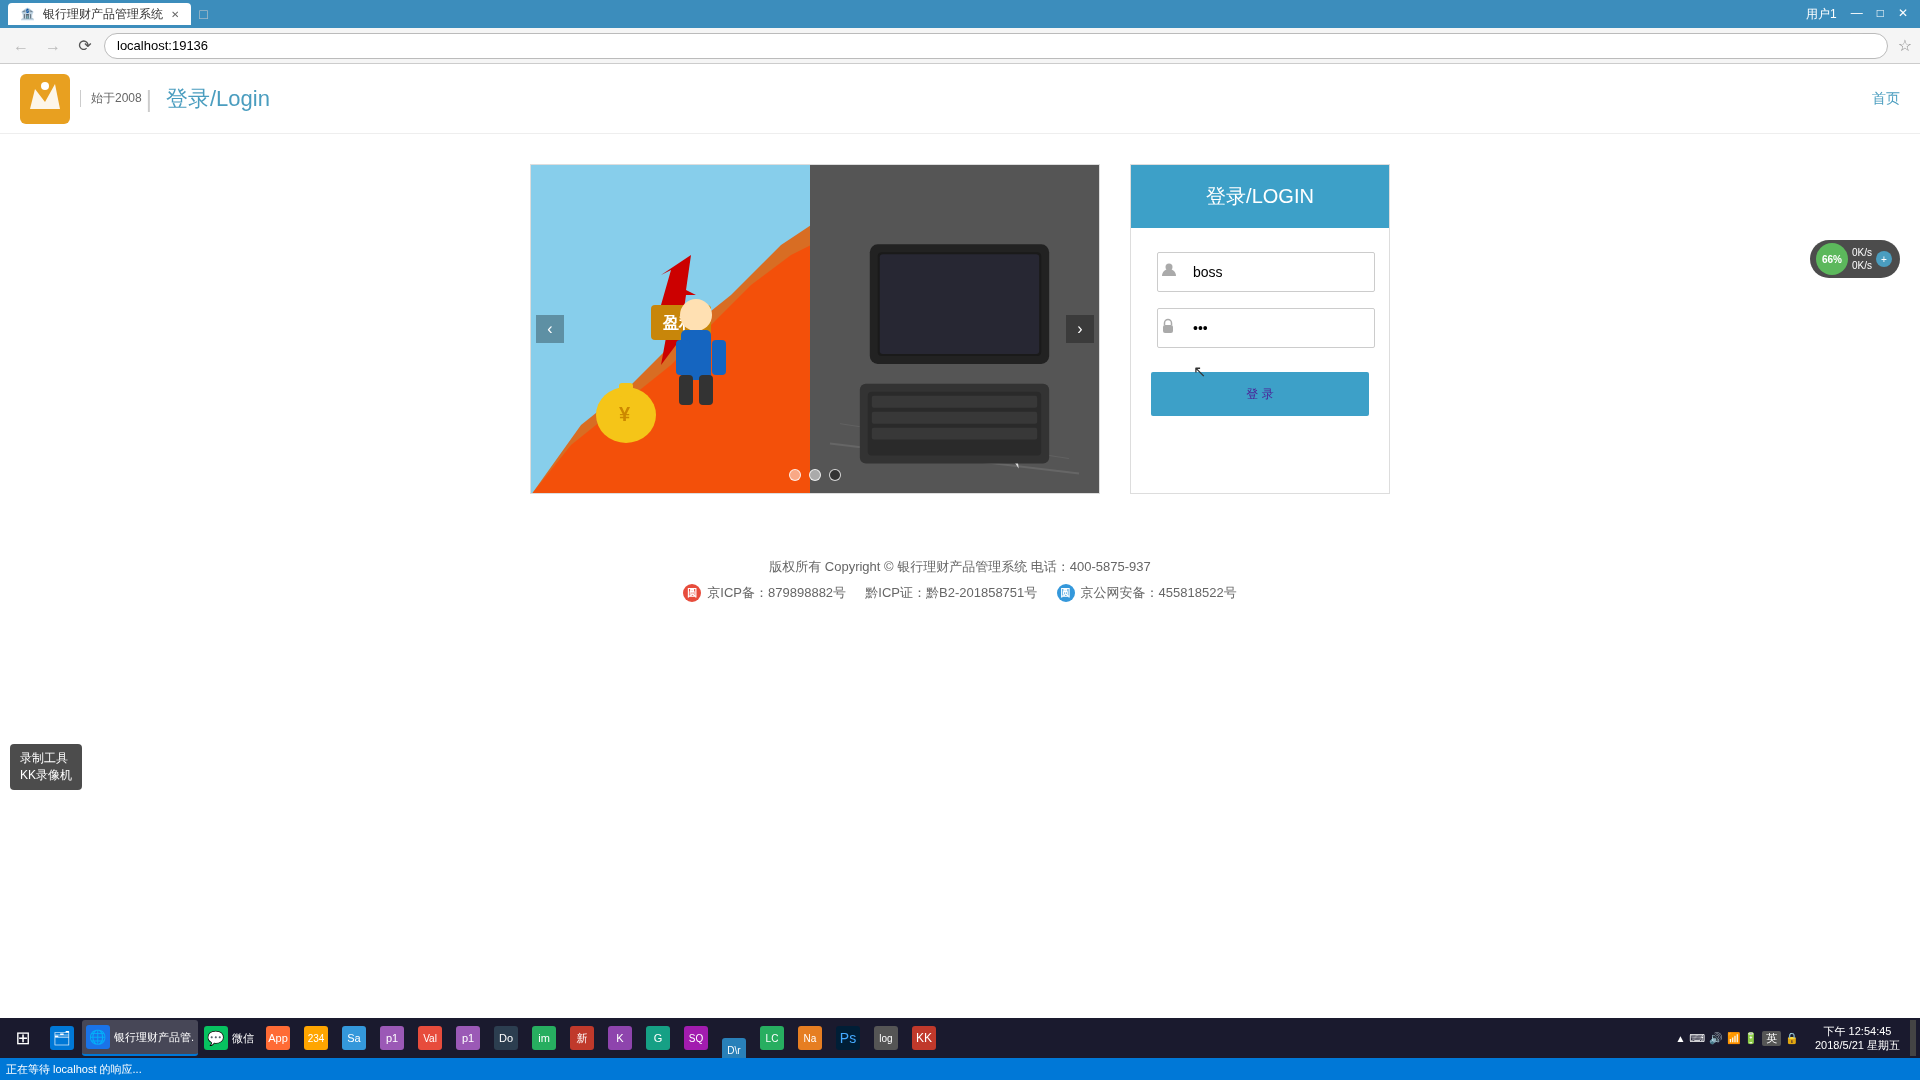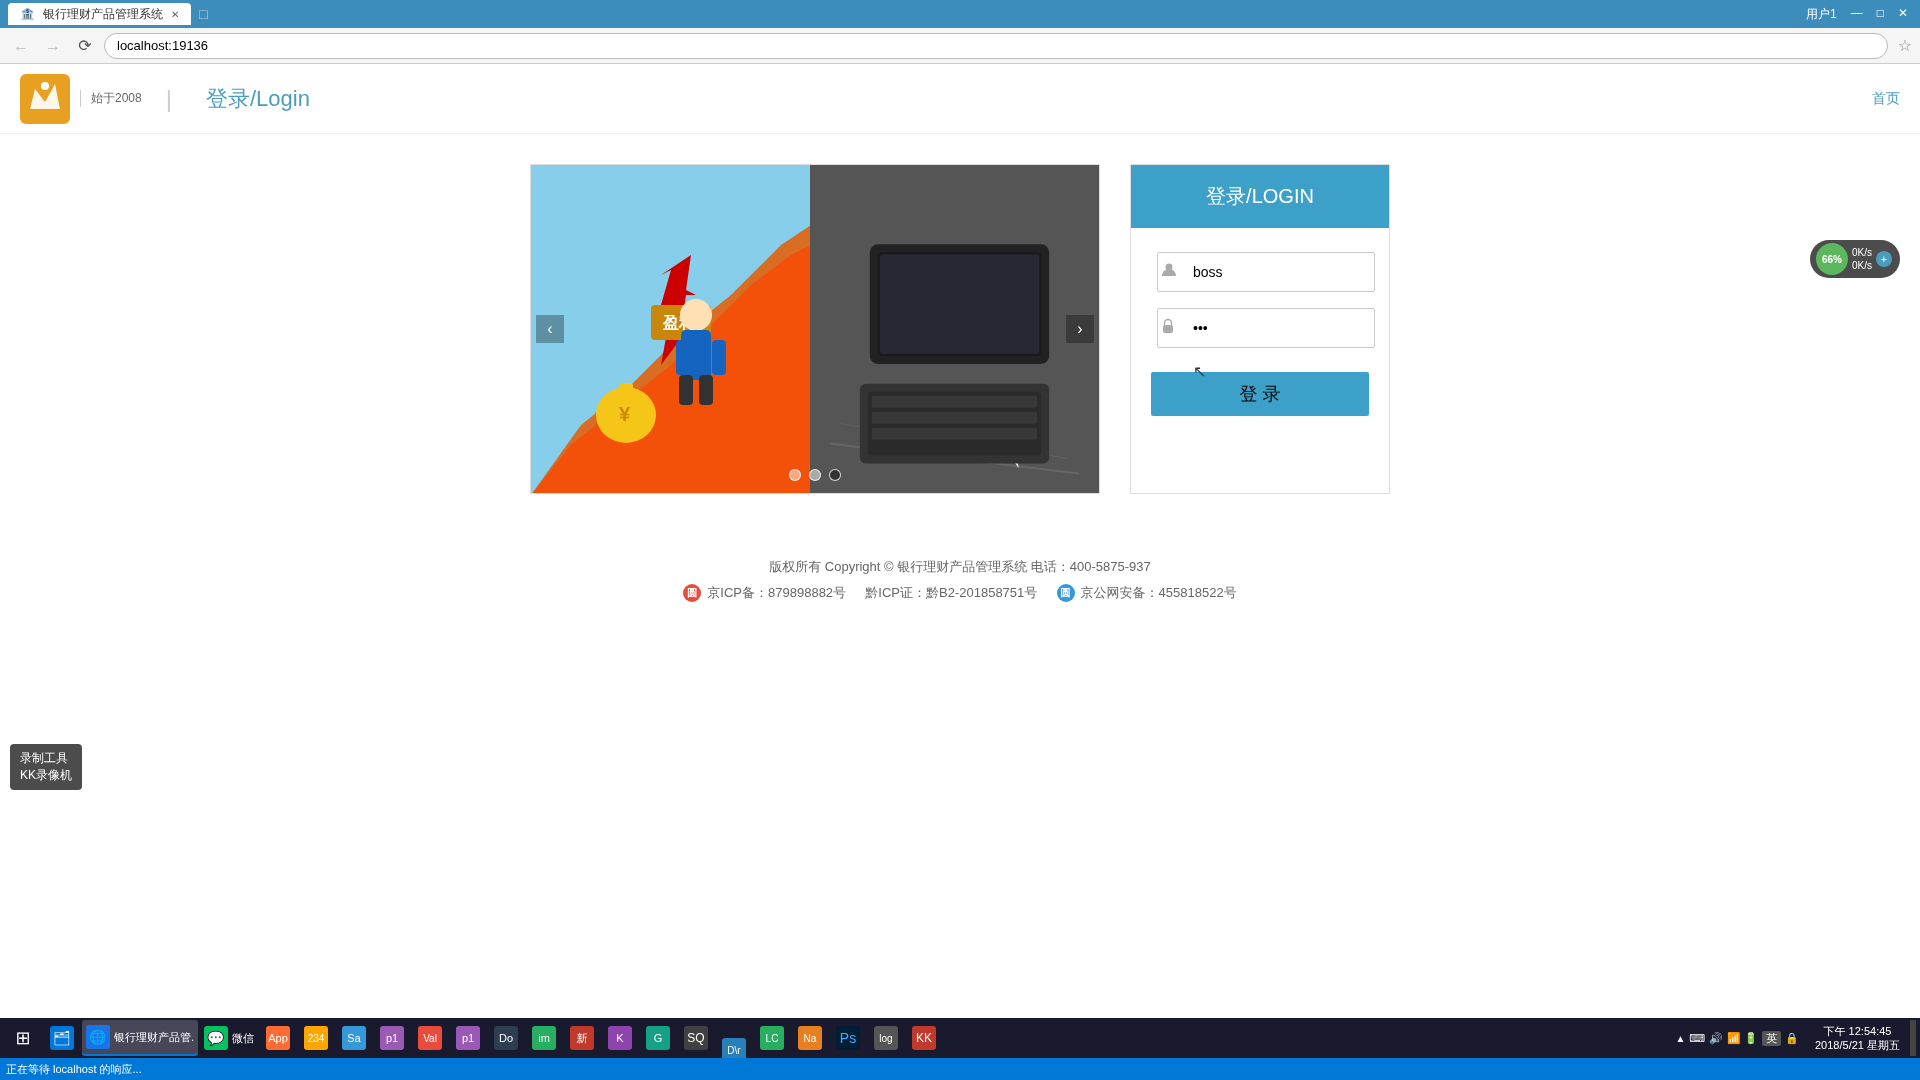--- a/index.html
+++ b/index.html
@@ -86,21 +86,20 @@
     }
 
     
     .site-header {
       background: white;
       border-bottom: 1px solid #eee;
       padding: 0 20px;
       height: 70px;
       display: flex;
       align-items: center;
-      gap: 20px;
     }
     .logo-container {
       display: flex;
       align-items: center;
       gap: 10px;
     }
     .logo-icon {
       width: 50px;
       height: 50px;
     }
@@ -223,23 +222,23 @@
       padding: 0 10px 0 35px;
       font-size: 14px;
       outline: none;
       border-radius: 2px;
       margin-left: 6px;
     }
     .login-btn {
       width: 100%;
       height: 44px;
       background: #3da0c8;
-      color: #000000;
+      color: #4c1d95;
       border: none;
-      font-size: 18px;
+      font-size: 12px;
       cursor: pointer;
       border-radius: 2px;
       margin-top: 8px;
     }
 
     
     .site-footer {
       text-align: center;
       padding: 30px 20px;
       color: #666;
@@ -651,21 +650,21 @@
   <div class="taskbar-item">
     <span class="taskbar-icon" style="background:#c0392b;color:white;font-size:11px;">新</span>
   </div>
   <div class="taskbar-item">
     <span class="taskbar-icon" style="background:#8e44ad;color:white;font-size:11px;">K</span>
   </div>
   <div class="taskbar-item">
     <span class="taskbar-icon" style="background:#16a085;color:white;font-size:11px;">G</span>
   </div>
   <div class="taskbar-item">
-    <span class="taskbar-icon" style="background:#404040;color:white;font-size:12px;">SQ</span>
+    <span class="taskbar-icon" style="background:#a21caf;color:white;font-size:10px;">SQ</span>
   </div>
   <div class="taskbar-item">
     <span class="taskbar-icon" style="background:#2980b9;color:white;font-size:10px;margin-top:24px;">D\r</span>
   </div>
   <div class="taskbar-item">
     <span class="taskbar-icon" style="background:#27ae60;color:white;font-size:10px;">LC</span>
   </div>
   <div class="taskbar-item">
     <span class="taskbar-icon" style="background:#e67e22;color:white;font-size:10px;">Na</span>
   </div>

